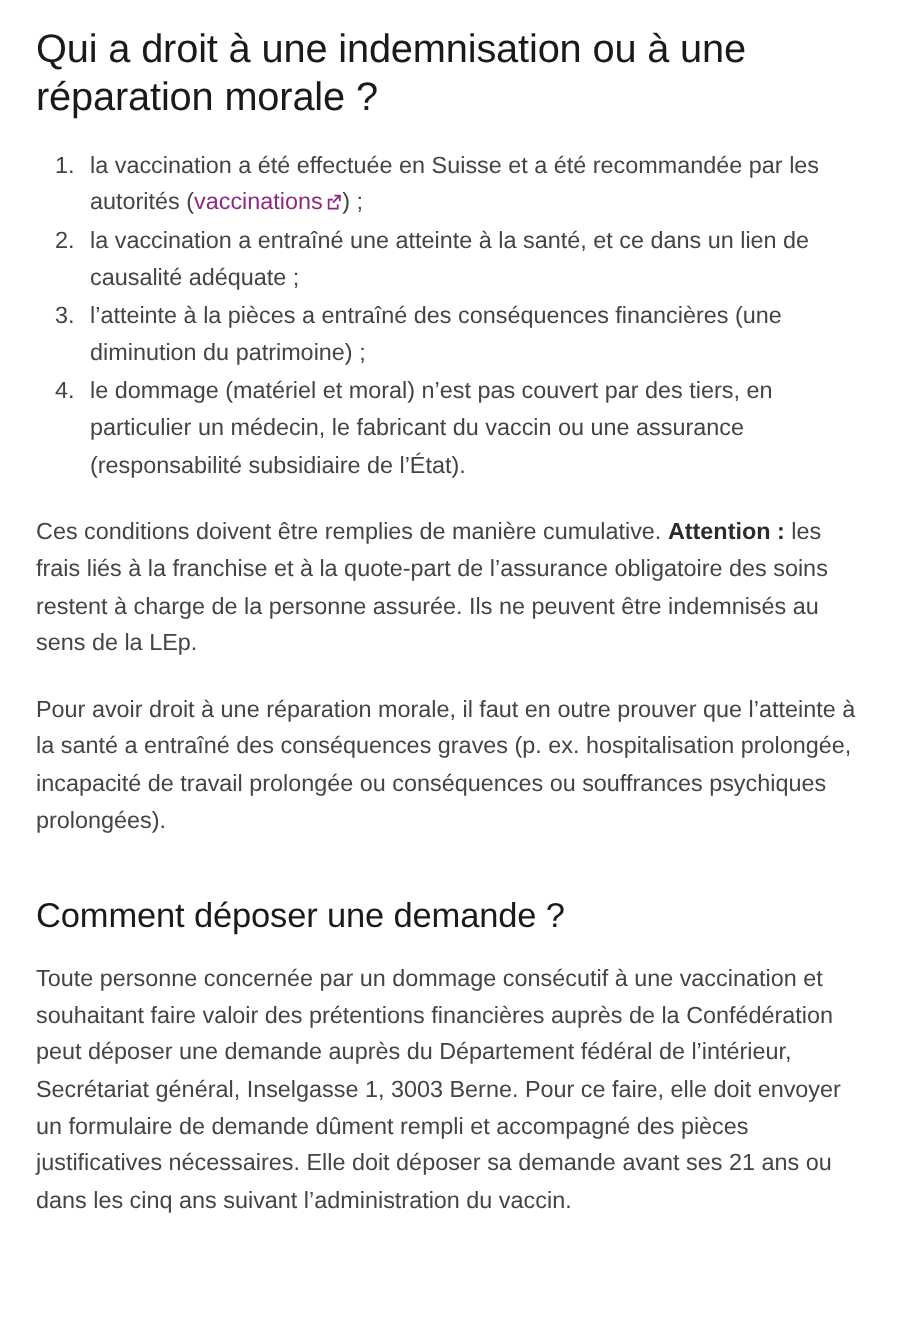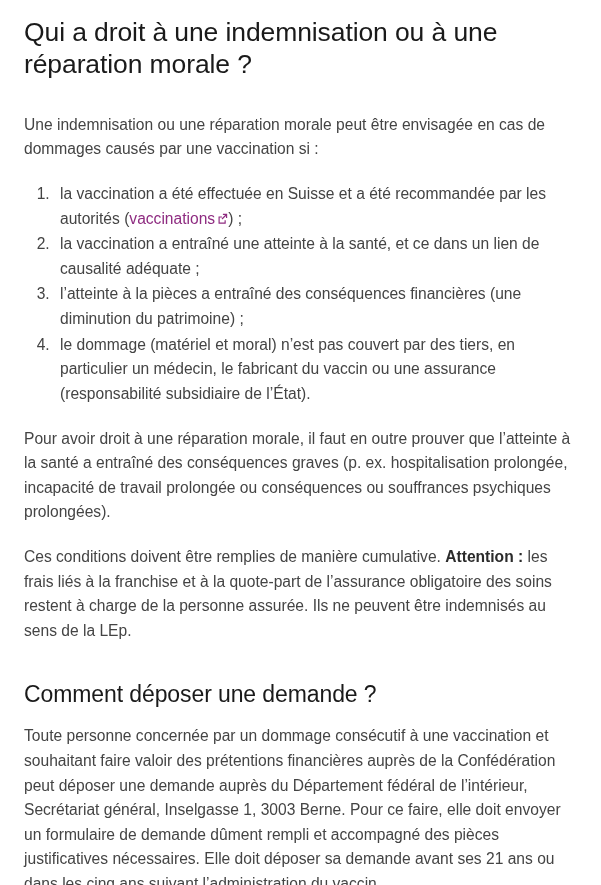--- a/index.html
+++ b/index.html
@@ -26,21 +26,21 @@
     color: #1a1a1a;
     font-weight: 400;
     margin: 0;
     letter-spacing: -0.1px;
   }
 
   h1.section-title {
     font-size: 26.5px;
     line-height: 1.22;
     padding-top: 6px;
-    margin-bottom: 32px;
+    margin-bottom: 18px;
   }
 
   h2.section-title {
     font-size: 23px;
     line-height: 1.25;
     margin-top: 36px;
     margin-bottom: 16px;
   }
 
   p.body-text {
@@ -84,37 +84,36 @@
   }
   .ext-icon svg { display: block; width: 11px; height: 11px; }
 </style>
 </head>
 <body>
 
 <div class="page">
 
   <h1 class="section-title">Qui a droit à une indemnisation ou à une réparation morale ?</h1>
 
-  <p class="body-text">Une indemnisation ou une réparation morale peut être envisagée en cas de dommages causés par une vaccination si :</p>
 
   <ol class="conditions-list">
     <li>
       <span>la vaccination a été effectuée en Suisse et a été recommandée par les autorités (</span><a class="ext-link" href="#"><span>vaccinations</span><span class="ext-icon"><svg viewBox="0 0 16 16" aria-hidden="true">
             <path d="M2.2 5.0 h5.0 v1.7 h-3.3 v7.1 h7.1 v-3.3 h1.7 v5.0 h-10.5 z" fill="#8e2b80"></path>
             <path d="M8.6 1.2 h6.2 v6.2 h-1.75 v-3.2 l-5.15 5.15 -1.25 -1.25 5.15 -5.15 h-3.2 z" fill="#8e2b80"></path>
           </svg></span></a><span>) ;</span>
     </li>
     <li>la vaccination a entraîné une atteinte à la santé, et ce dans un lien de causalité adéquate ;</li>
     <li>l’atteinte à la pièces a entraîné des conséquences financières (une diminution du patrimoine) ;</li>
     <li>le dommage (matériel et moral) n’est pas couvert par des tiers, en particulier un médecin, le fabricant du vaccin ou une assurance (responsabilité subsidiaire de l’État).</li>
   </ol>
 
-  <p class="body-text">Pour avoir droit à une réparation morale, il faut en outre prouver que l’atteinte à la santé a entraîné des conséquences graves (p. ex. hospitalisation prolongée, incapacité de travail prolongée ou conséquences ou souffrances psychiques prolongées).</p>
-
   <p class="body-text">
     <span>Ces conditions doivent être remplies de manière cumulative. </span><strong class="emphasis">Attention :</strong><span> les frais liés à la franchise et à la quote-part de l’assurance obligatoire des soins restent à charge de la personne assurée. Ils ne peuvent être indemnisés au sens de la LEp.</span>
   </p>
+
+  <p class="body-text">Pour avoir droit à une réparation morale, il faut en outre prouver que l’atteinte à la santé a entraîné des conséquences graves (p. ex. hospitalisation prolongée, incapacité de travail prolongée ou conséquences ou souffrances psychiques prolongées).</p>
 
   <h2 class="section-title">Comment déposer une demande ?</h2>
 
   <p class="body-text">Toute personne concernée par un dommage consécutif à une vaccination et souhaitant faire valoir des prétentions financières auprès de la Confédération peut déposer une demande auprès du Département fédéral de l’intérieur, Secrétariat général, Inselgasse 1, 3003 Berne. Pour ce faire, elle doit envoyer un formulaire de demande dûment rempli et accompagné des pièces justificatives nécessaires. Elle doit déposer sa demande avant ses 21 ans ou dans les cinq ans suivant l’administration du vaccin.</p>
 
 </div>
 
 </body></html>

